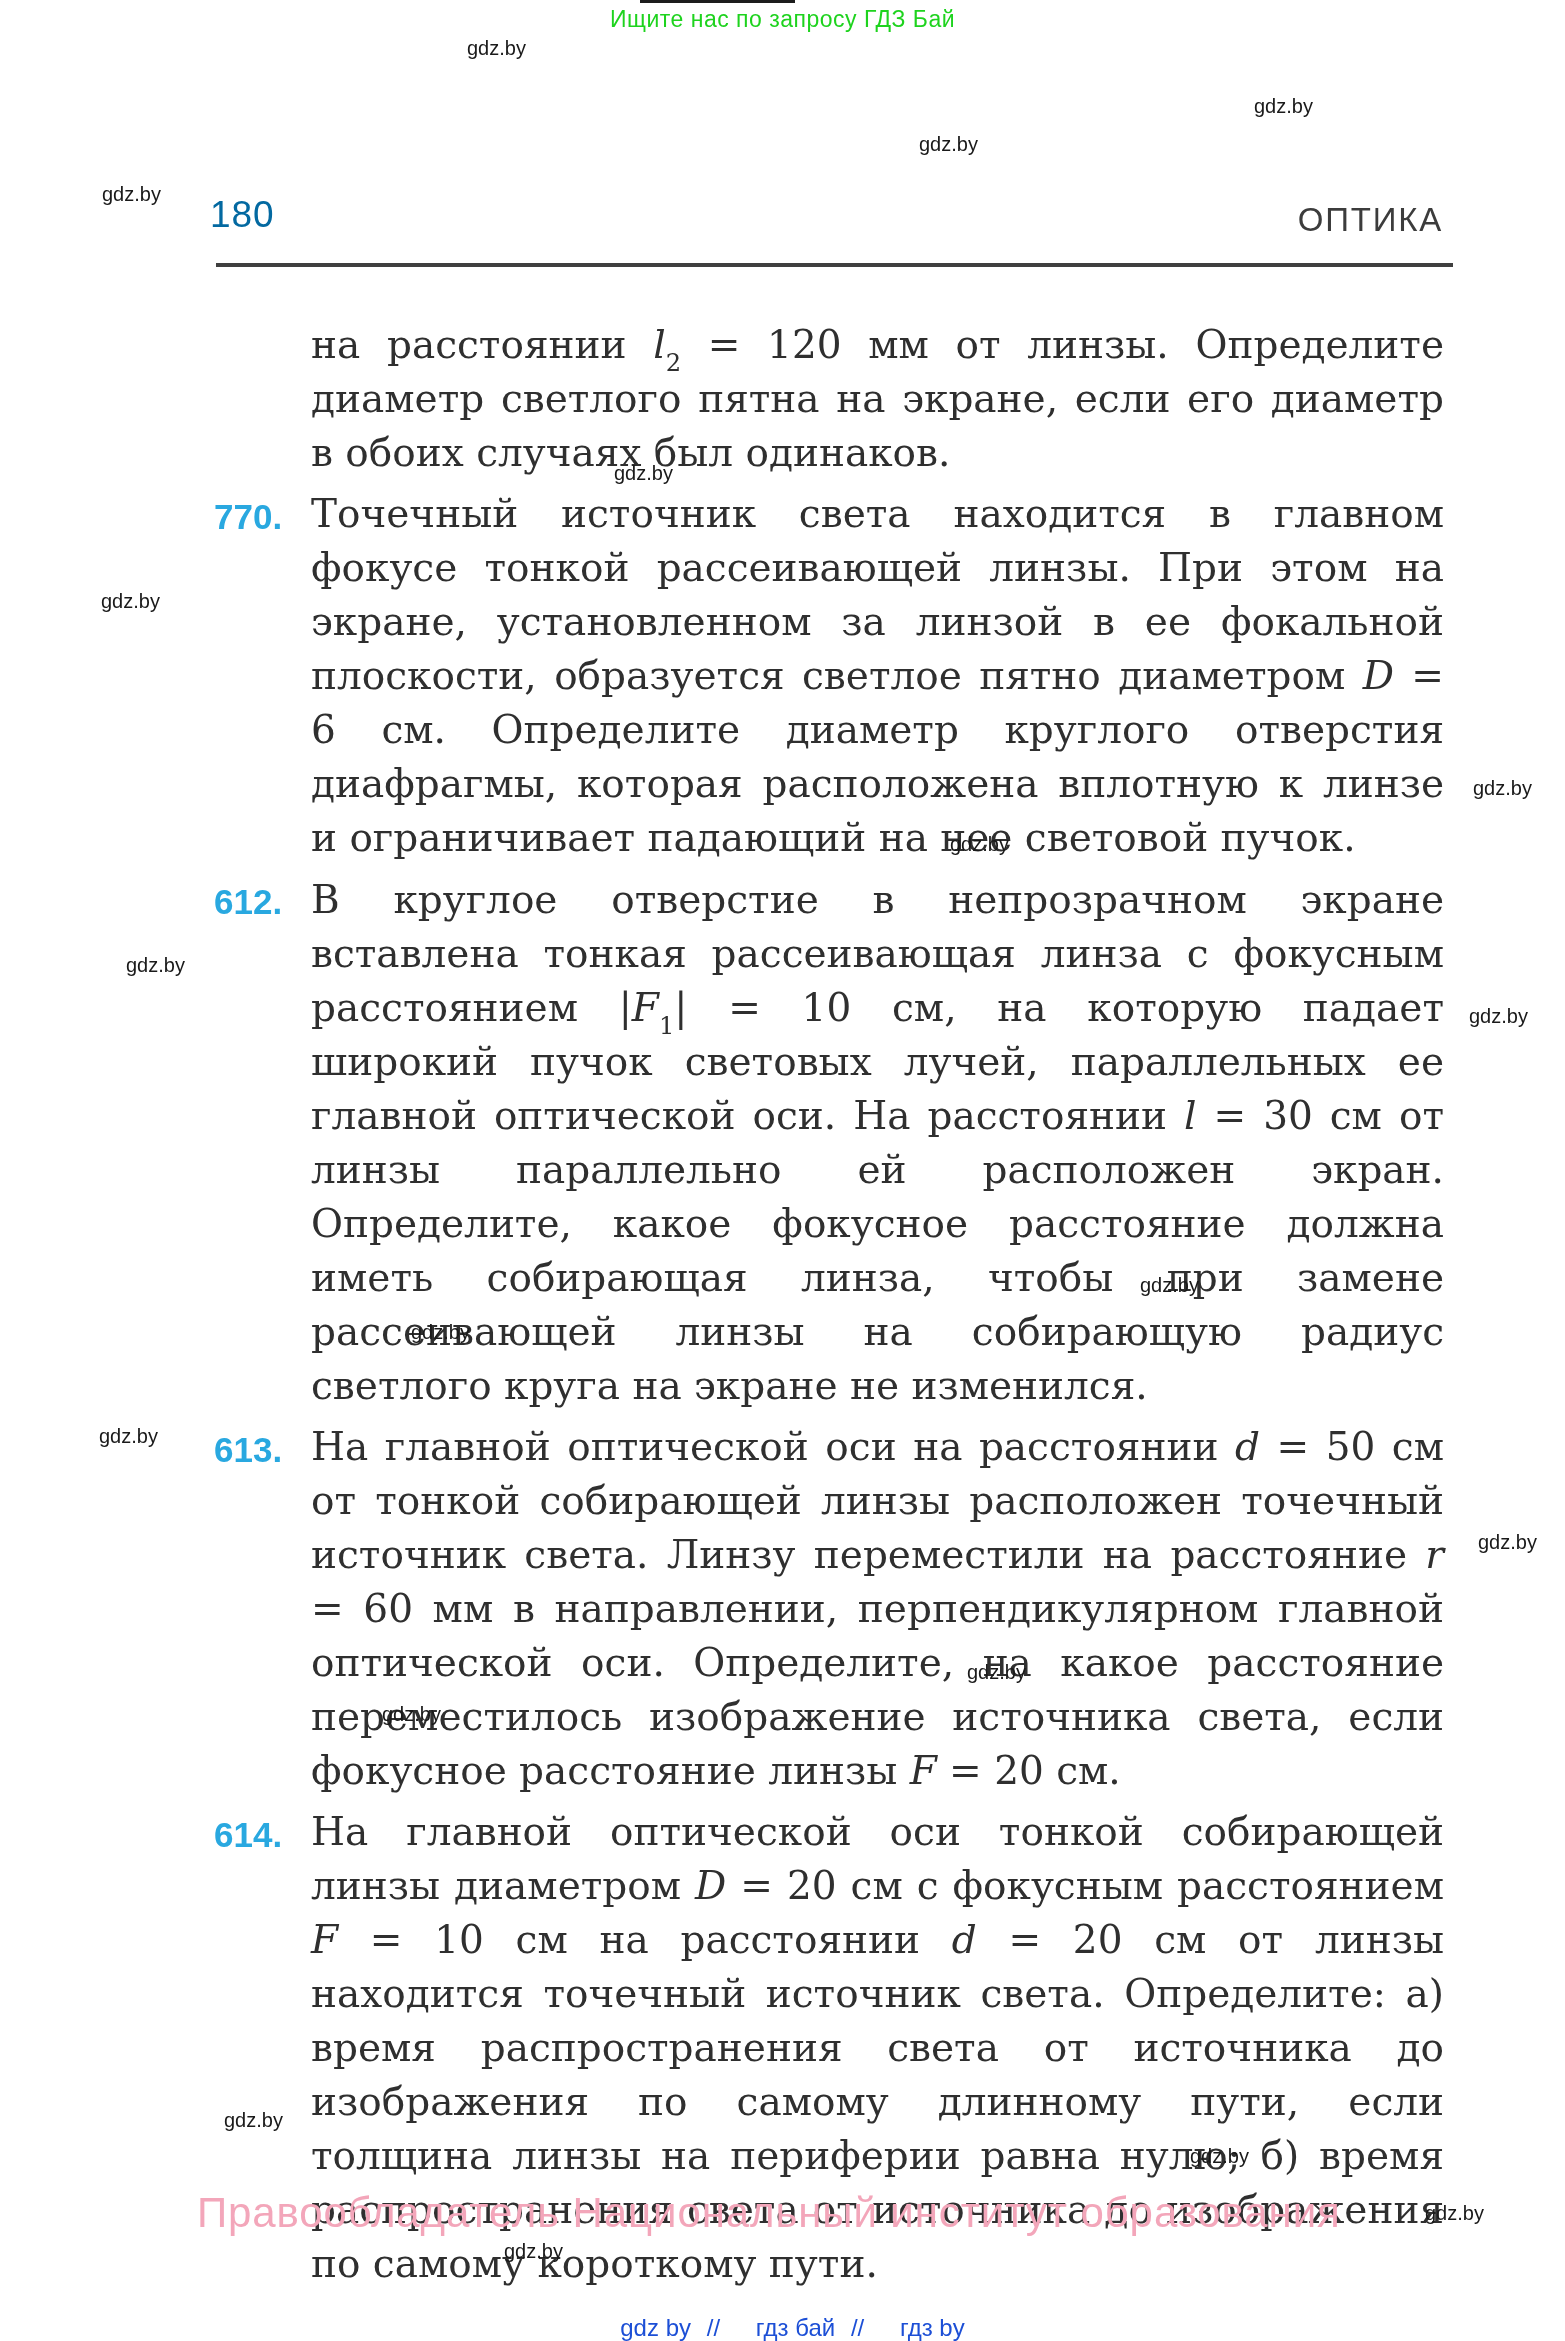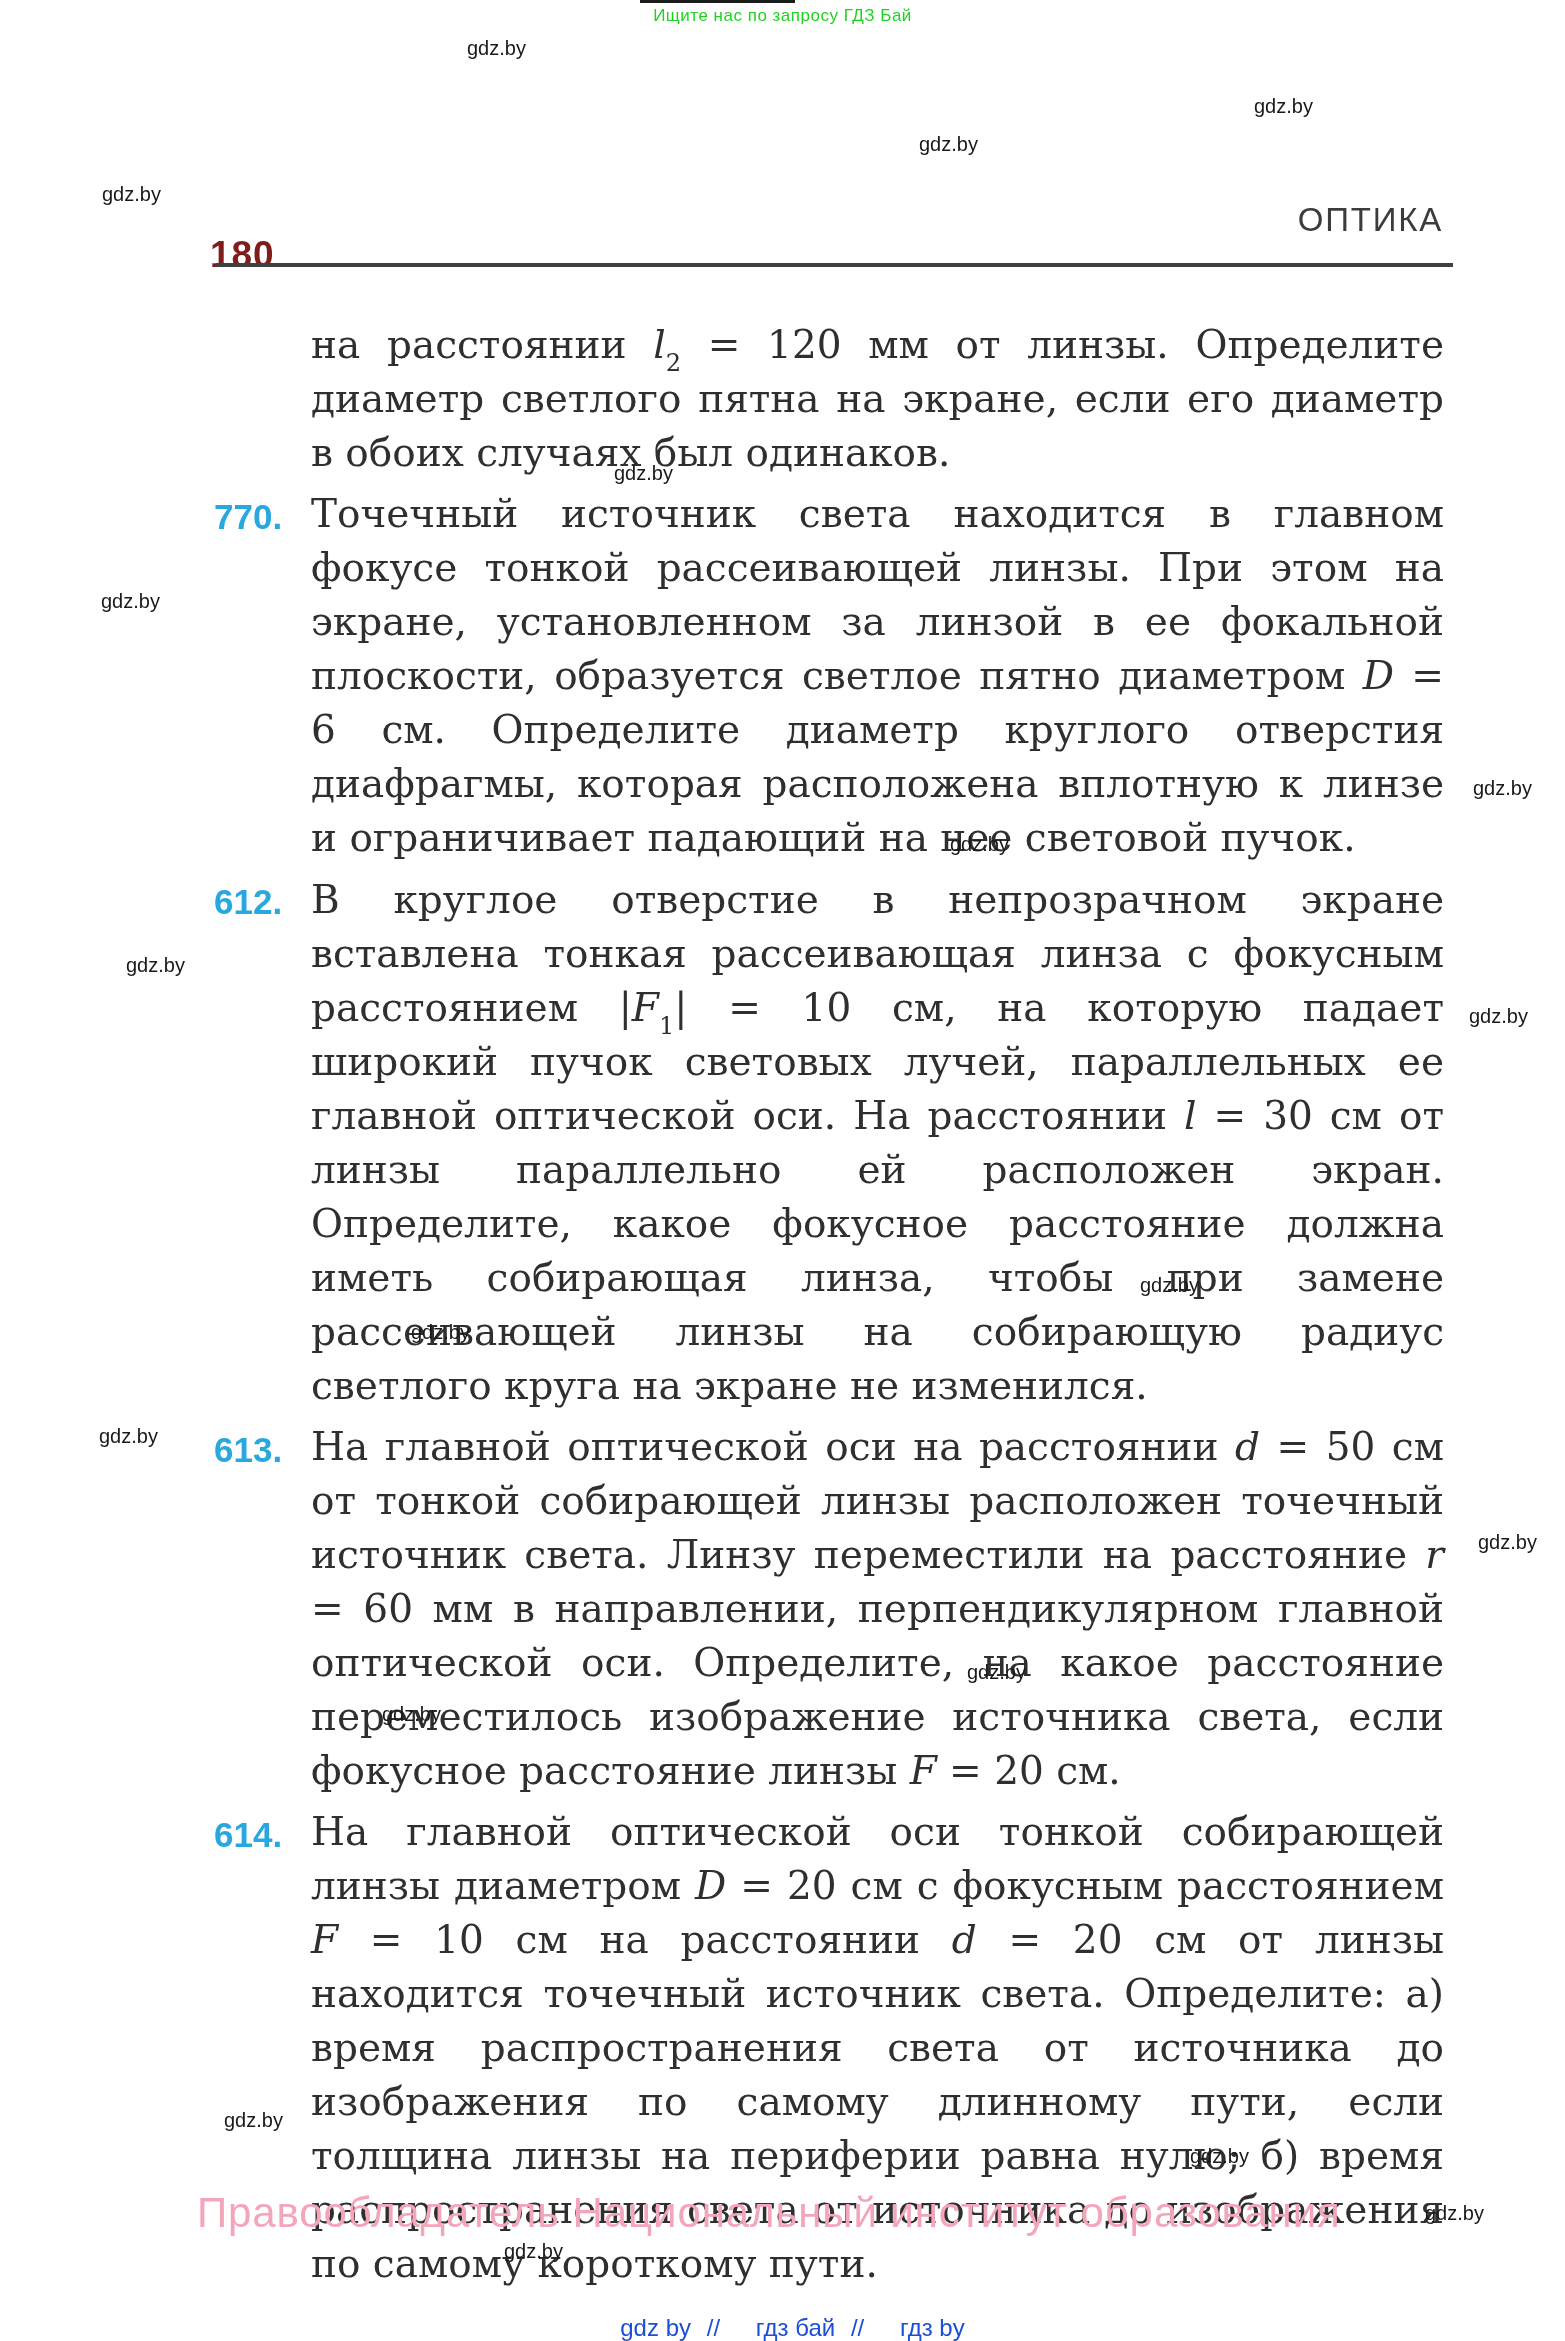--- a/index.html
+++ b/index.html
@@ -14,39 +14,38 @@
   
   .artifact {
     position: absolute; left: 640px; top: 0; width: 155px; height: 2.7px;
     background: #1c1c1c;
   }
 
   
   .banner {
     position: absolute; top: 5.5px; left: 0; width: 100%;
     text-align: center;
-    font-size: 17px; font-weight: 500;
+    font-size: 23px; font-weight: 500;
     color: var(--green, #1ed31e);
     letter-spacing: 0.5px;
   }
 
   
   .wm {
     position: absolute;
     font-size: 20px; color: #1a1a1a;
     font-family: "Liberation Sans", sans-serif;
     white-space: nowrap;
   }
 
   
   .page-number {
     position: absolute; left: 210px; top: 194px;
-    font-size: 37px; font-weight: bold; color: #7f1d1d;
+    font-size: 37px; font-weight: normal; color: #0369a1;
     letter-spacing: 0.9px;
-    margin-top: 40px;
   }
   .section-title {
     position: absolute; right: 122px; top: 201px;
     font-size: 33px; font-weight: 400; color: #3c3c3c;
     letter-spacing: 1.8px;
   }
   .header-rule {
     position: absolute; left: 216px; top: 263px;
     width: 1237px; height: 3.7px;
     background: #3f3f3f;

